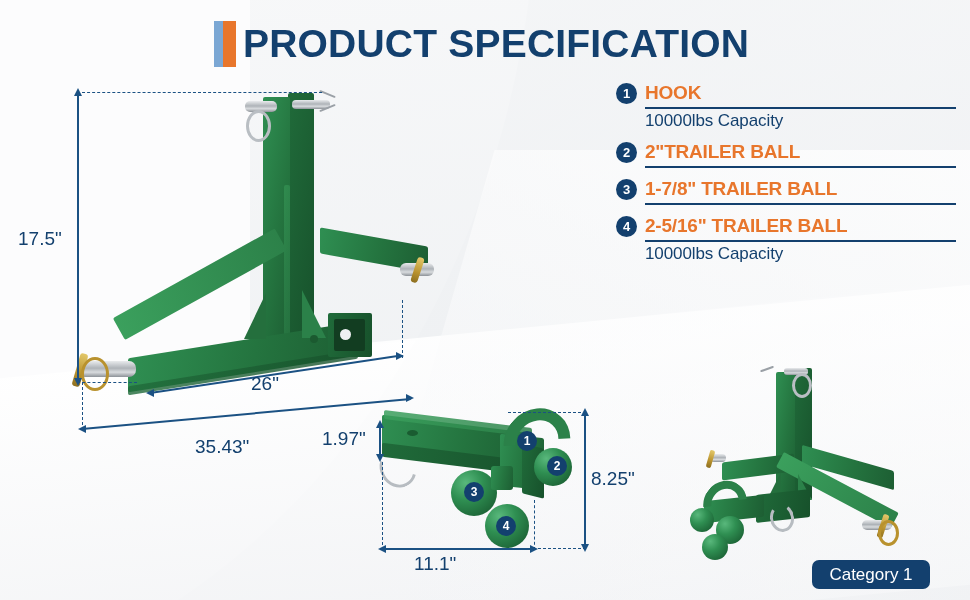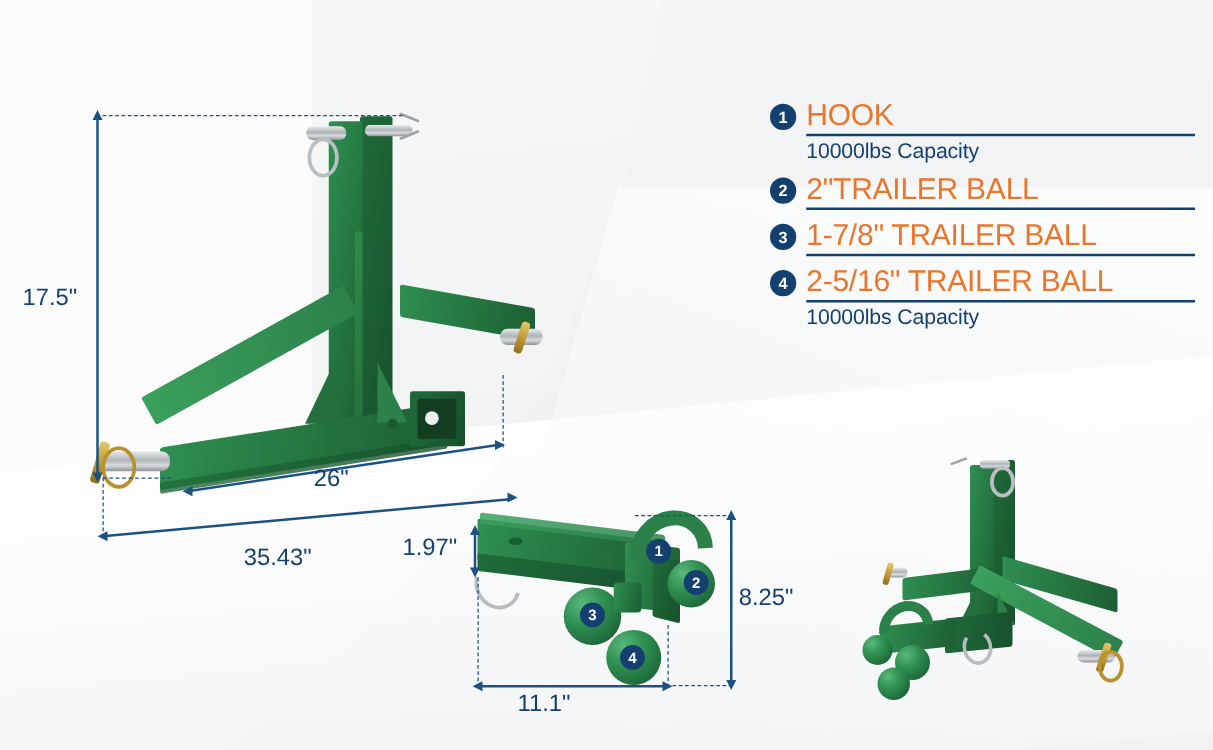--- a/index.html
+++ b/index.html
@@ -28,21 +28,21 @@
   .title{font-size:39px;font-weight:bold;color:#13406e;letter-spacing:.2px;
     line-height:46px;white-space:nowrap;}
 
   
   .spec-list{position:absolute;left:616px;top:80px;width:340px;}
   .spec-item{position:relative;margin-bottom:8px;}
   .spec-head{display:flex;align-items:center;height:26px;}
   .badge{width:21px;height:21px;border-radius:50%;background:#13406e;color:#fff;
     font-size:13px;font-weight:bold;display:flex;align-items:center;justify-content:center;
     flex:0 0 21px;margin-right:8px;}
-  .spec-title{font-size:24px;font-weight:normal;color:#e8762c;white-space:nowrap;letter-spacing:-.2px;}
+  .spec-title{font-size:19px;font-weight:bold;color:#e8762c;white-space:nowrap;letter-spacing:-.2px;}
   .spec-rule{height:2px;background:#13406e;margin:1px 0 2px 29px;}
   .spec-cap{font-size:17px;color:#13406e;margin-left:29px;letter-spacing:-.1px;}
 
   
   .dimline{position:absolute;background:#1b5183;}
   .dash-h{position:absolute;height:0;border-top:1.5px dashed #1b5183;}
   .dash-v{position:absolute;width:0;border-left:1.5px dashed #1b5183;}
   .dimtxt{position:absolute;color:#13406e;font-size:19px;white-space:nowrap;}
   .arrow{position:absolute;width:0;height:0;}
   .ar-up{border-left:4px solid transparent;border-right:4px solid transparent;border-bottom:8px solid #1b5183;}
@@ -73,20 +73,25 @@
 </head>
 <body>
 
 <div id="stage">
 
   <div class="bgsweep1"></div>
   <div class="bgsweep2"></div>
   <div class="bgsweep3"></div>
   <div class="bgsweep4"></div>
 
+  <div class="header">
+    <div class="bar-lt"></div>
+    <div class="bar-or"></div>
+    <div class="title">PRODUCT SPECIFICATION</div>
+  </div>
 
   <div class="spec-list">
 
     <div class="spec-item">
       <div class="spec-head">
         <div class="badge">1</div>
         <div class="spec-title">HOOK</div>
       </div>
       <div class="spec-rule"></div>
       <div class="spec-cap">10000lbs Capacity</div>
@@ -251,14 +256,15 @@
     <div class="ball" style="left:30px;top:172px;width:26px;height:26px;"></div>
     <div class="pinring" style="left:98px;top:142px;width:18px;height:22px;border-color:#b7bcc1;border-top-color:transparent;transform:rotate(-10deg);"></div>
 
     <div class="bar steel" style="left:38px;top:92px;width:16px;height:8px;border-radius:4px;"></div>
     <div class="bar brass" style="left:36px;top:88px;width:5px;height:18px;border-radius:2px;transform:rotate(16deg);"></div>
     <div class="bar steel" style="left:190px;top:158px;width:30px;height:10px;border-radius:5px;"></div>
     <div class="bar brass" style="left:208px;top:152px;width:6px;height:24px;border-radius:2px;transform:rotate(18deg);"></div>
     <div class="pinring" style="left:206px;top:158px;width:15px;height:20px;border-color:#b9922e;"></div>
   </div>
 
+  <div class="tag" style="left:812px;top:560px;width:118px;height:29px;">Category 1</div>
 
 </div>
 
 </body></html>

